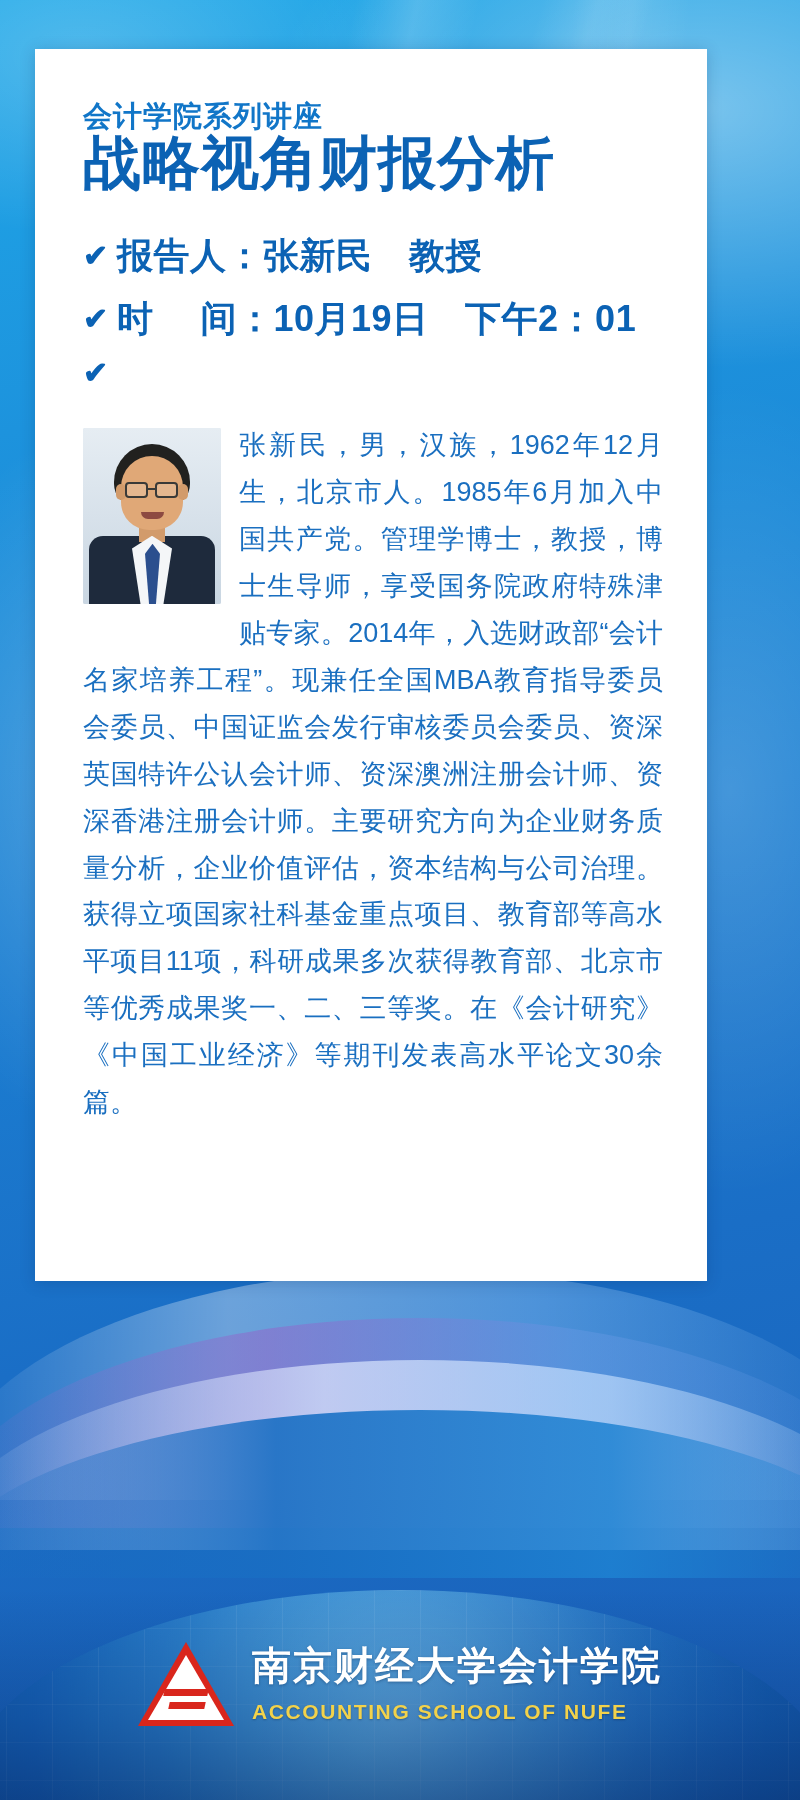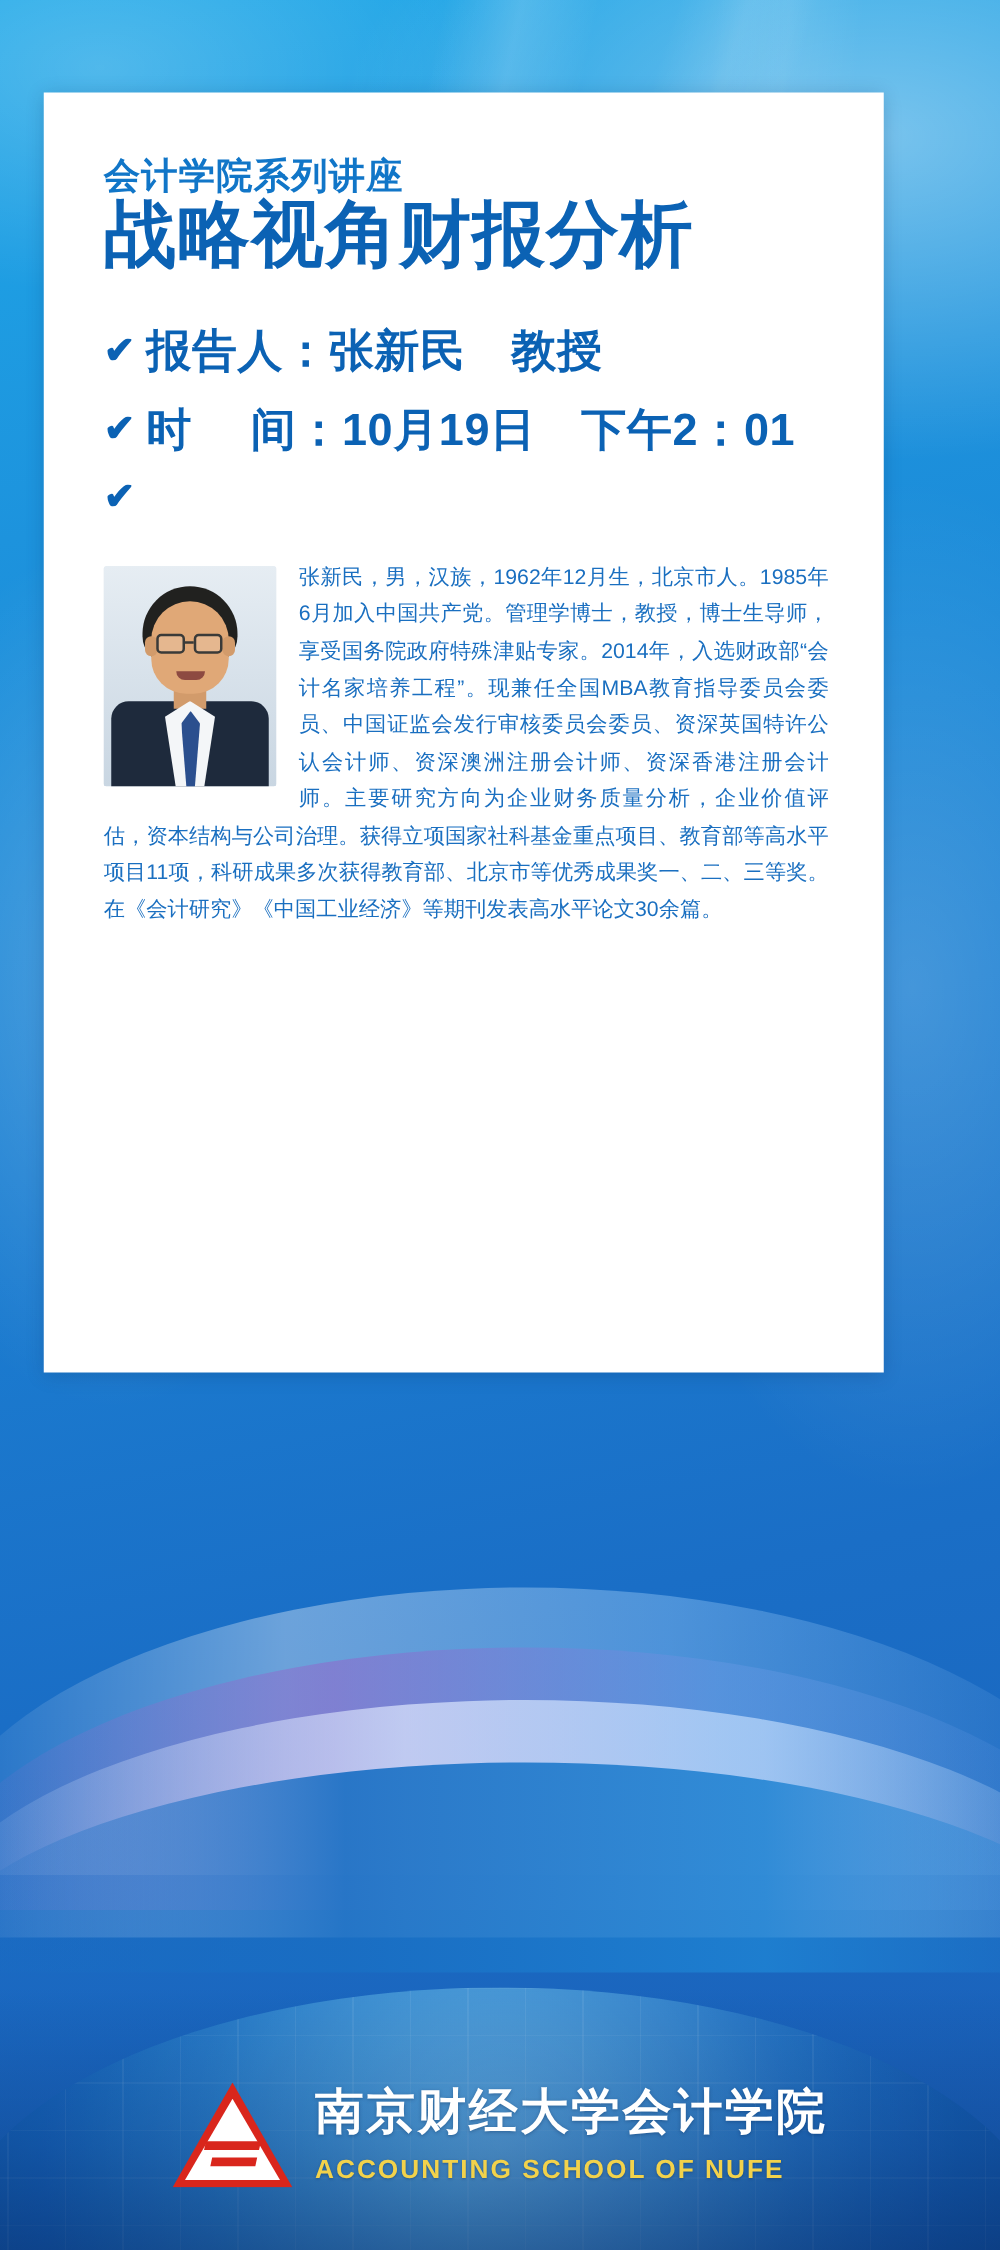--- a/index.html
+++ b/index.html
@@ -33,22 +33,22 @@
   }
   .glow-right {
     position: absolute; right: -160px; top: 380px; width: 460px; height: 820px;
     background: radial-gradient(ellipse at center, rgba(255,255,255,0.18) 0%, rgba(255,255,255,0) 70%);
     pointer-events: none;
   }
 
   
   .card {
     position: absolute;
-    left: 35px; top: 74px;
-    width: 672px; height: 1024px;
+    left: 35px; top: 49px;
+    width: 672px; height: 1232px;
     background: #ffffff;
     box-shadow: 0 2px 14px rgba(0,40,90,0.22);
   }
   .card-inner { padding: 52px 44px 0 48px; }
 
   .kicker {
     font-size: 29px; font-weight: bold; color: #1176c8;
     letter-spacing: 1px; line-height: 1.1;
   }
   .headline {
@@ -67,21 +67,21 @@
     line-height: 1;
   }
   .fact-text {
     font-size: 36px; color: #0b62b4; font-weight: bold;
     white-space: nowrap; letter-spacing: 0.5px;
   }
 
   
   .bio {
     margin-top: 34px;
-    font-size: 17px;
+    font-size: 27px;
     line-height: 1.74;
     color: #1a6fc0;
     text-align: justify;
     text-justify: inter-ideograph;
   }
   .portrait {
     float: left;
     width: 138px; height: 176px;
     margin: 6px 18px 6px 0;
     border-radius: 2px;
@@ -140,21 +140,21 @@
     background: linear-gradient(90deg, rgba(140,110,200,0.0) 0%, rgba(140,110,205,0.75) 34%, rgba(95,150,225,0.7) 66%, rgba(120,100,200,0.0) 100%);
     opacity: .85; }
   .sweep3 { bottom: 250px; height: 190px;
     background: linear-gradient(90deg, rgba(255,255,255,0.0) 0%, rgba(225,235,255,0.85) 40%, rgba(200,225,255,0.8) 70%, rgba(255,255,255,0.0) 100%);
     opacity: .8; }
   .sweep4 { bottom: 222px; height: 168px;
     background: linear-gradient(90deg, rgba(20,90,170,0.0) 0%, rgba(25,110,195,0.9) 35%, rgba(30,130,210,0.85) 70%, rgba(20,90,170,0.0) 100%); }
 
   
   .footer {
-    position: absolute; left: 0; bottom: 48px; width: 800px;
+    position: absolute; left: 0; bottom: 72px; width: 800px;
     display: flex; align-items: center; justify-content: center;
   }
   .logo-mark {
     width: 96px; height: 86px; position: relative; margin-right: 18px; flex: 0 0 96px;
   }
   .logo-mark .tri-outer {
     position: absolute; left: 0; top: 0; width: 96px; height: 84px;
     clip-path: polygon(50% 0, 100% 100%, 0 100%);
     background: #d9261c;
   }

